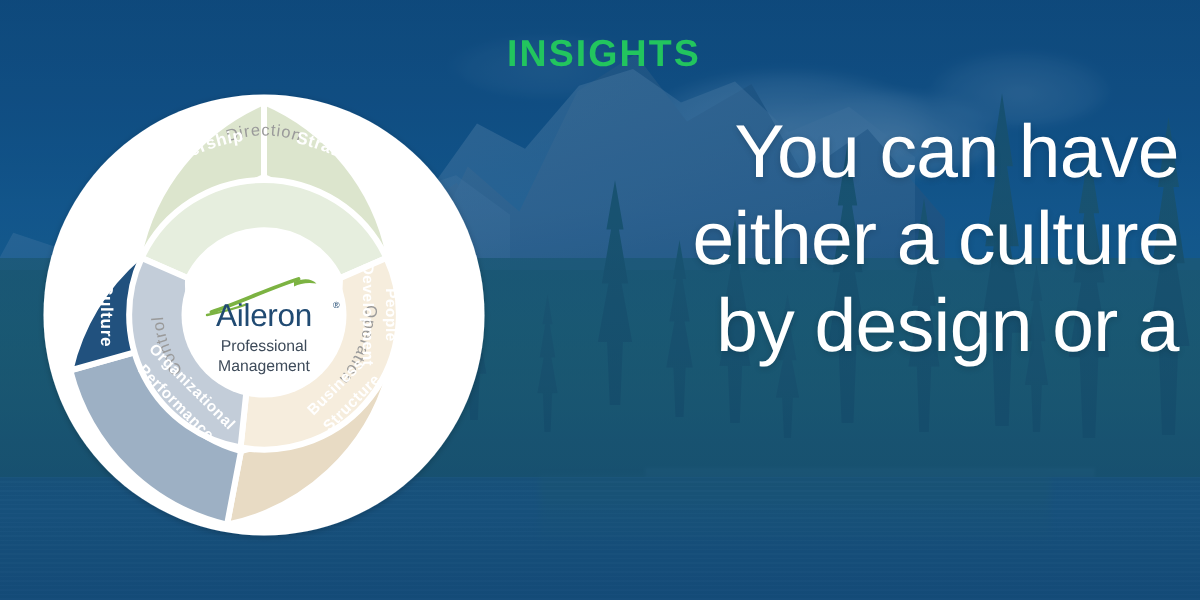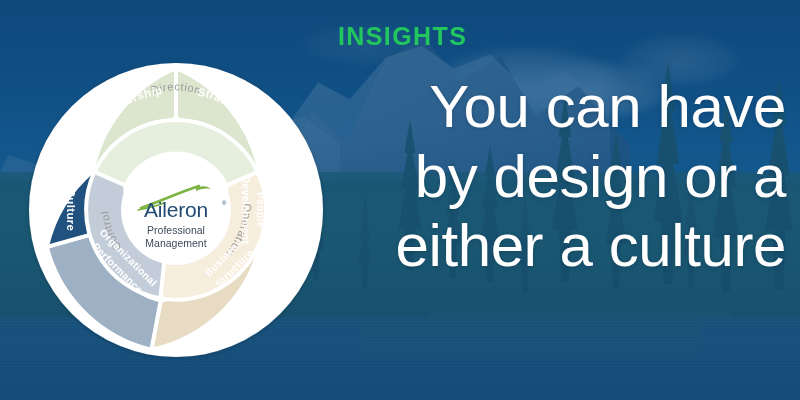--- a/index.html
+++ b/index.html
@@ -124,21 +124,21 @@
   .insights {
     position:absolute; left:338px; top:24px;
     font-size:25px; font-weight:bold; letter-spacing:1.4px;
     color:#1d9cd8; line-height:1;
   }
 
   
   .quote {
     position:absolute; left:340px; top:72px; width:446px;
     text-align:right; color:#ffffff;
-    font-size:60px; line-height:1.16; font-weight:300;
+    font-size:50px; line-height:1.16; font-weight:300;
     letter-spacing:-0.4px;
     text-shadow:0 1px 4px rgba(0,0,0,.16);
   }
   .quote div { white-space:nowrap; }
 
   
   #wheel { position:absolute; left:28px; top:62px; width:296px; height:296px; }
   #wheel svg { display:block; width:296px; height:296px; overflow:visible; }
   .seg-label {
     font-family:"Liberation Sans", sans-serif;
@@ -203,22 +203,22 @@
     <div class="lake-refl"></div>
 
     <div class="tint"></div>
     <div class="tint2"></div>
   </div>
 
   <div class="insights" style="color: #22c55e;">INSIGHTS</div>
 
   <div class="quote" style="color: rgb(255, 255, 255);">
     <div>You can have</div>
+    <div>either a culture</div>
     <div>by design or a</div>
-    <div>either a culture</div>
   </div>
 
   <div id="wheel">
     <svg viewBox="0 0 296 296" xmlns="http://www.w3.org/2000/svg">
       <defs>
 
         <path id="arcLeadership" d="M 66.8 66.8 A 114 114 0 0 1 148 31"></path>
         <path id="arcStrategy" d="M 148 31 A 114 114 0 0 1 229.2 66.8"></path>
         <path id="arcPeople" d="M 246 113 A 114 114 0 0 1 246 183"></path>
         <path id="arcBusiness" d="M 229.2 229.2 A 114 114 0 0 1 160 263.8"></path>

